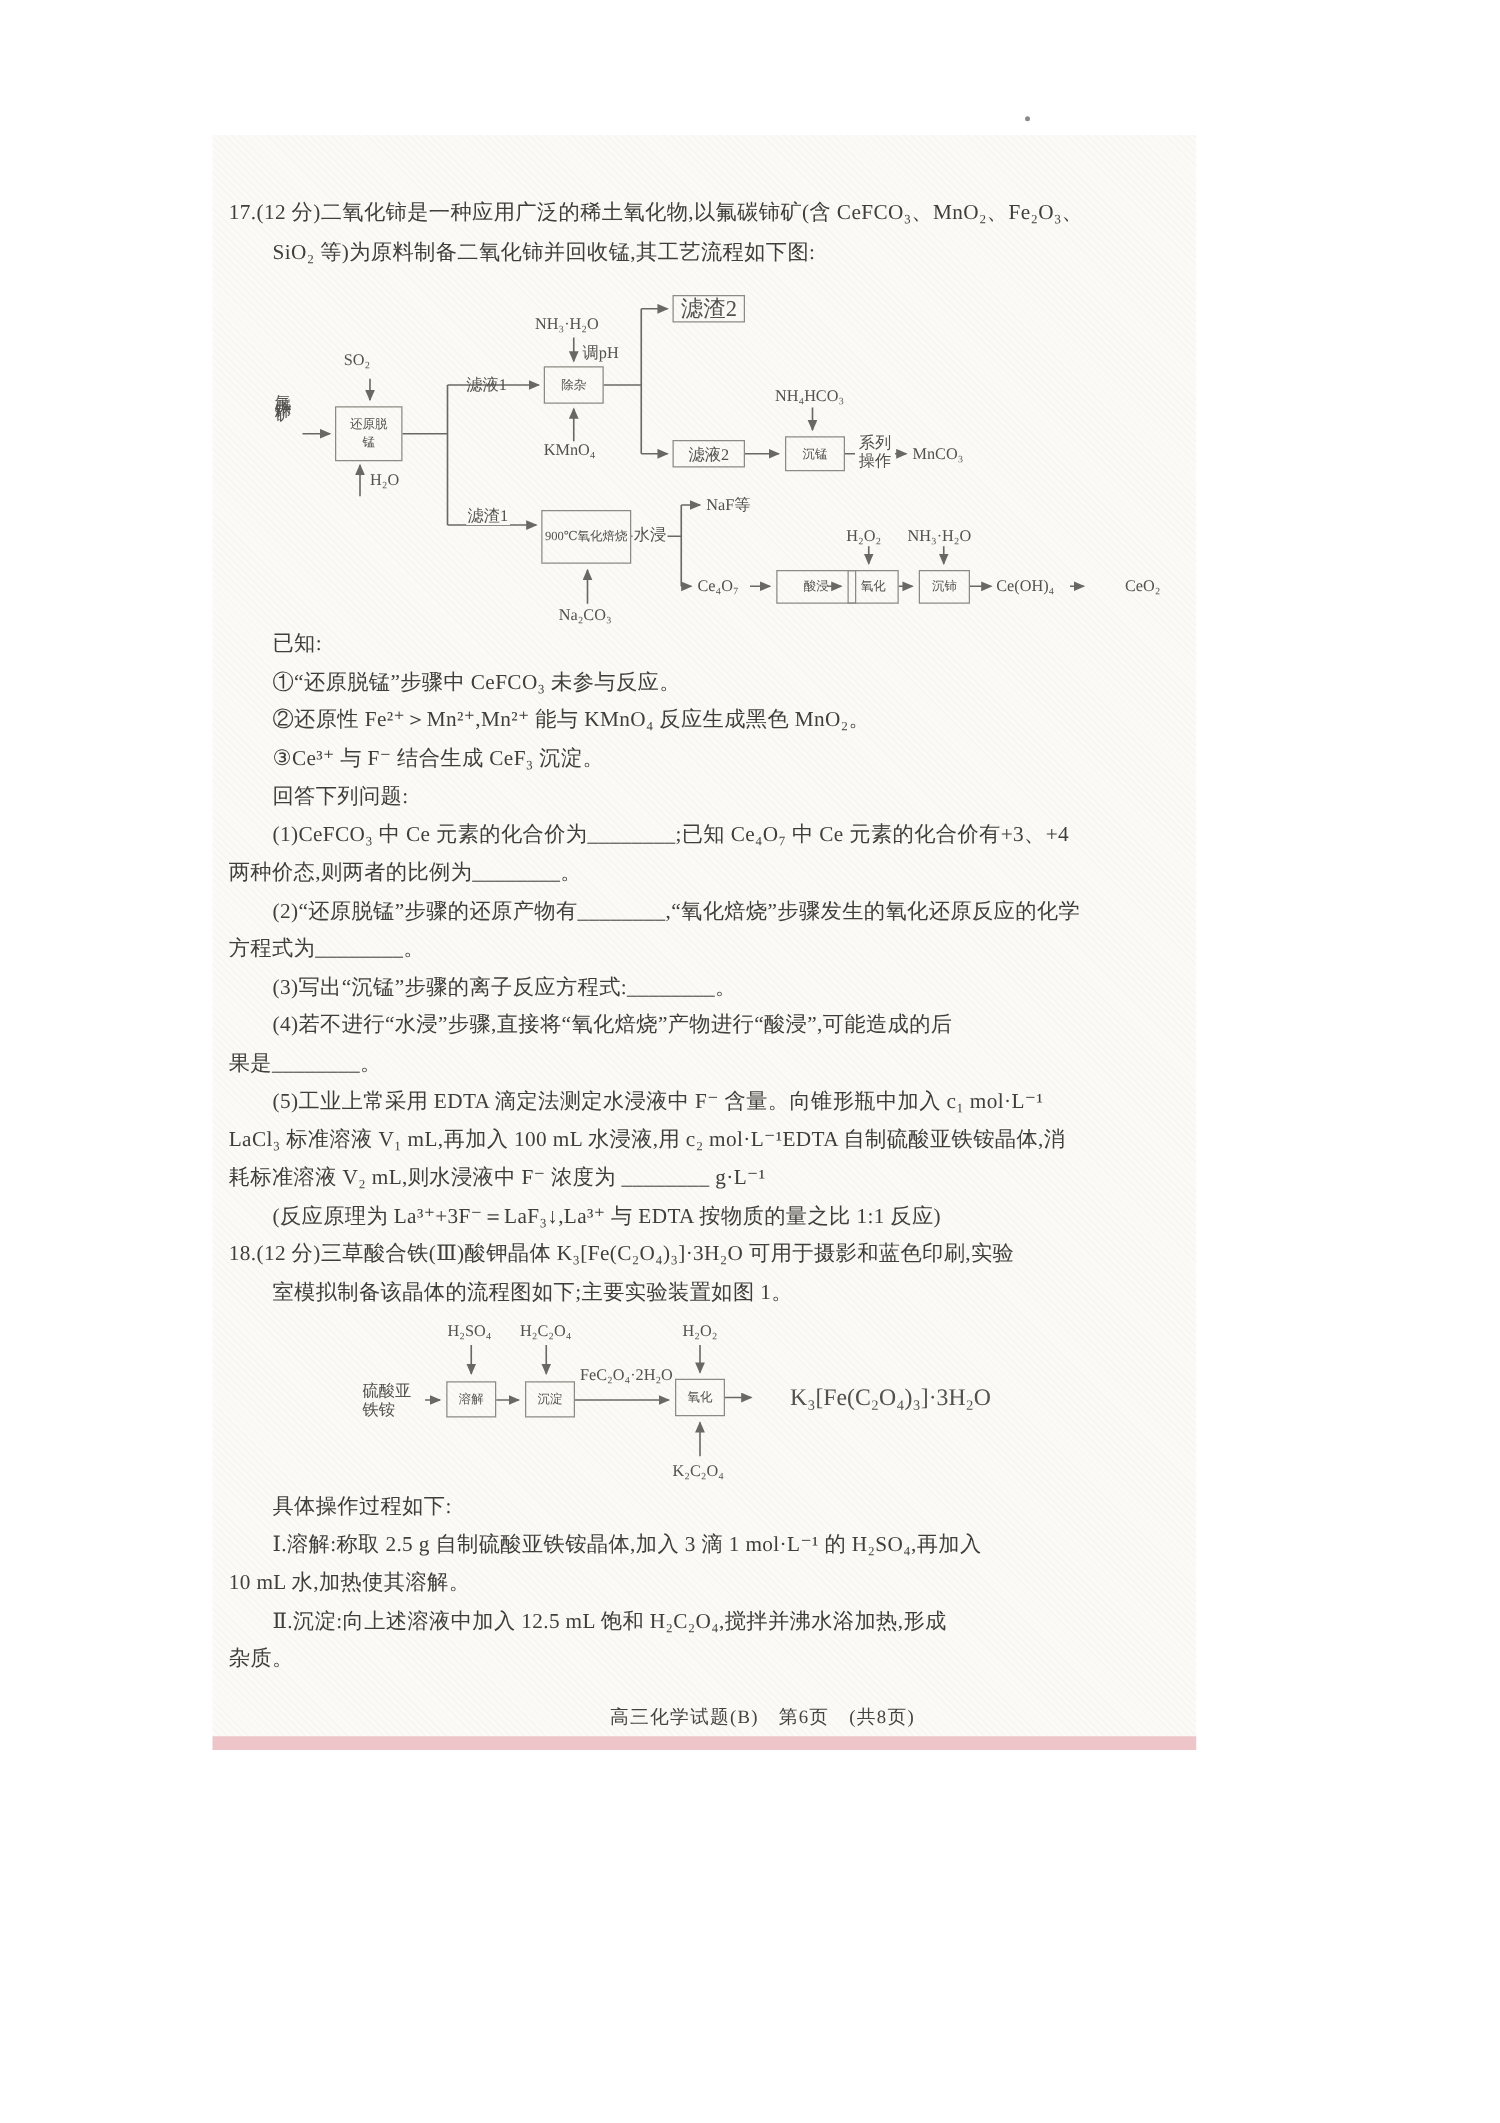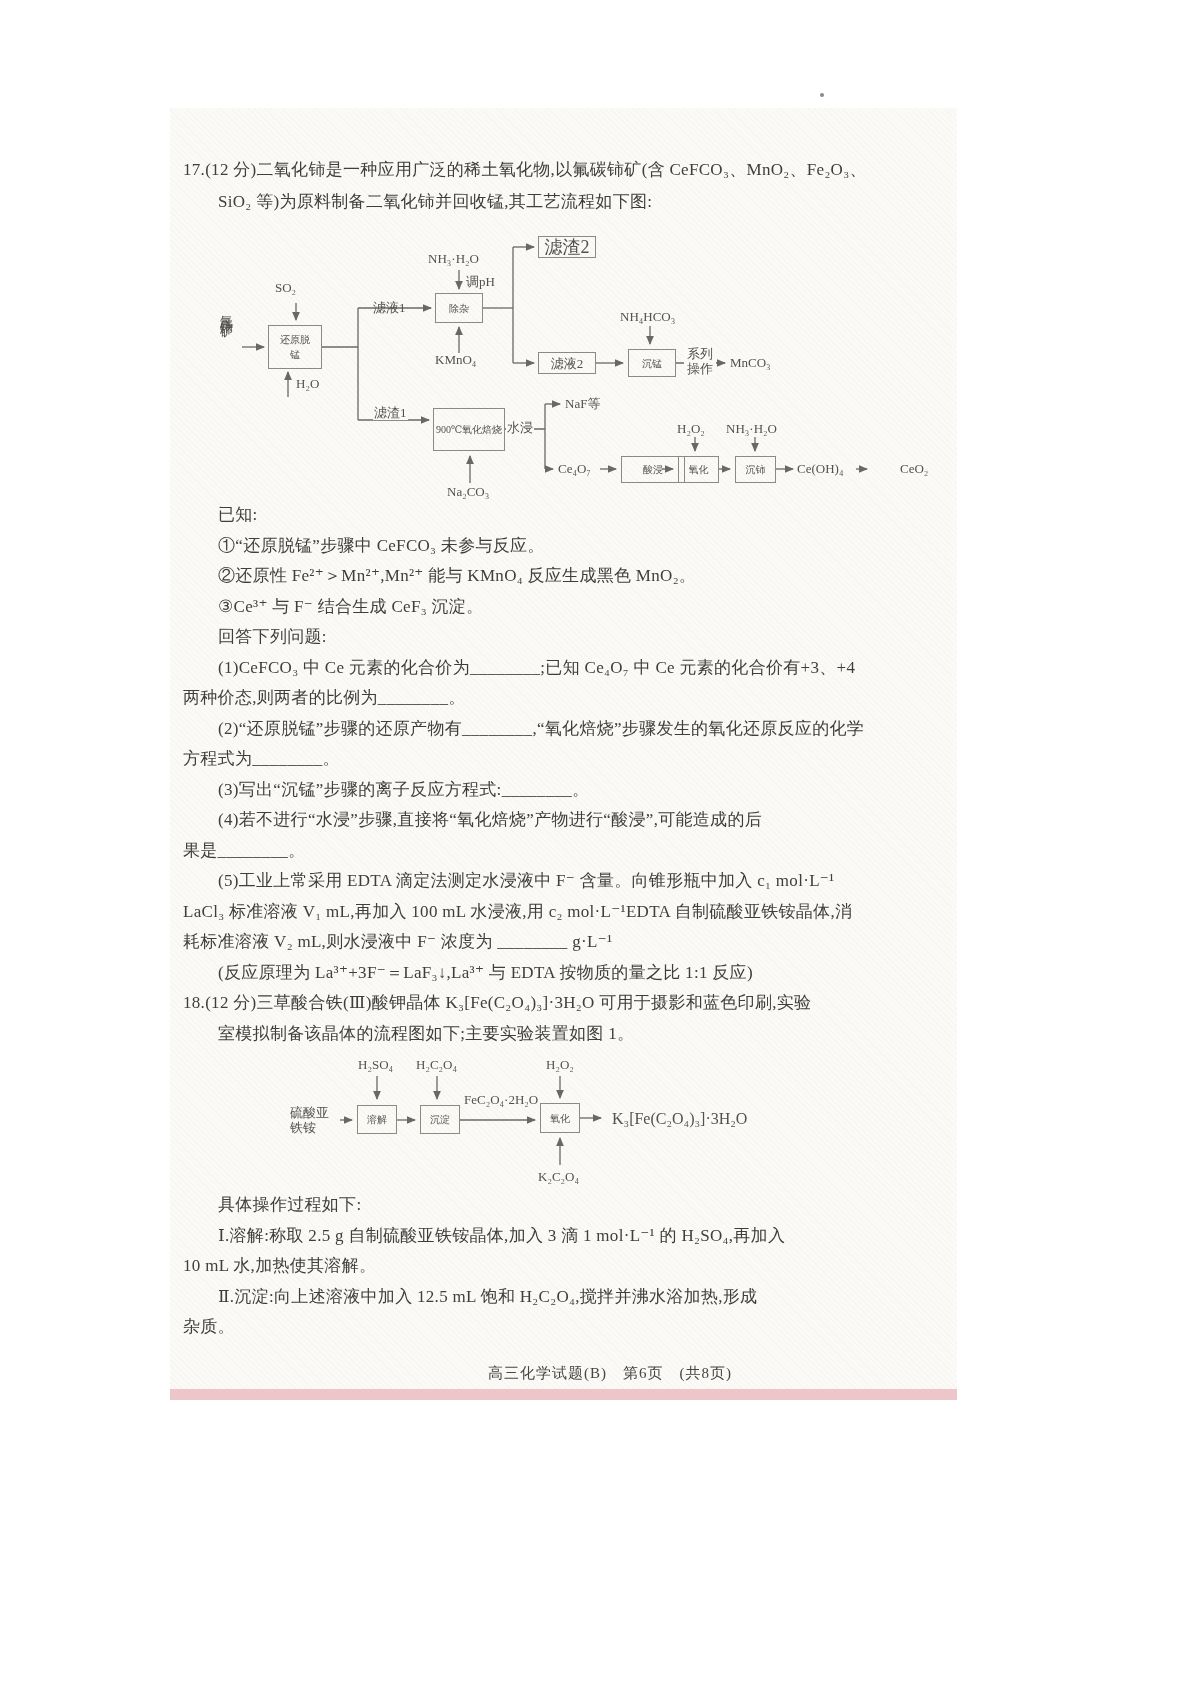--- a/index.html
+++ b/index.html
@@ -154,21 +154,21 @@
 
     <div class="fl wrap" style="left:120px;top:55px;width:44px;">硫酸亚铁铵</div>
     <div class="fl" style="left:188px;top:8px;">H₂SO₄</div>
     <div class="fb" style="left:187px;top:55px;width:40px;height:29px;">溶解</div>
     <div class="fl" style="left:246px;top:8px;">H₂C₂O₄</div>
     <div class="fb" style="left:250px;top:55px;width:40px;height:29px;">沉淀</div>
     <div class="fl" style="left:294px;top:43px;">FeC₂O₄·2H₂O</div>
     <div class="fl" style="left:376px;top:8px;">H₂O₂</div>
     <div class="fb" style="left:370px;top:53px;width:40px;height:30px;">氧化</div>
     <div class="fl" style="left:368px;top:120px;">K₂C₂O₄</div>
-    <div class="fl" style="left:442px;top:62px;font-size:16px;">K₃[Fe(C₂O₄)₃]·3H₂O</div>
+    <div class="fl" style="left:462px;top:62px;font-size:19px;">K₃[Fe(C₂O₄)₃]·3H₂O</div>
   </div>
 
   <div class="tblock lh30" style="top:1082px;">
     <div class="ln ind">具体操作过程如下:</div>
     <div class="ln ind">Ⅰ.溶解:称取 2.5 g 自制硫酸亚铁铵晶体,加入 3 滴 1 mol·L⁻¹ 的 H₂SO₄,再加入</div>
     <div class="ln cont">10 mL 水,加热使其溶解。</div>
     <div class="ln ind">Ⅱ.沉淀:向上述溶液中加入 12.5 mL 饱和 H₂C₂O₄,搅拌并沸水浴加热,形成</div>
     <div class="ln cont">杂质。</div>
   </div>
 

